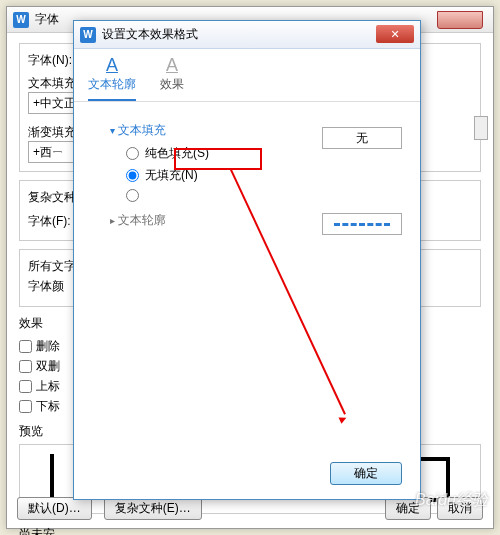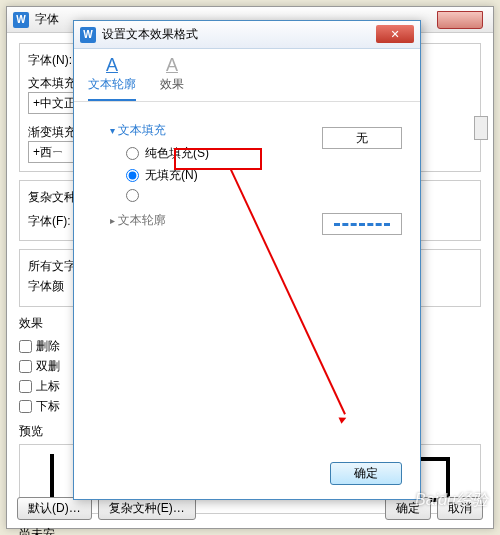--- a/index.html
+++ b/index.html
@@ -94,21 +94,21 @@
         <span>下标</span>
       </div>
     <div style="margin:8px 0 4px">预览</div>
     <div class="preview-box">
       <div class="glyph"></div>
       <div class="glyph r"></div>
     </div>
     <div style="margin-top:12px">尚未安</div>
   </div>
   <div class="footer-btns">
-    <div style="display:flex;gap:6px">
+    <div style="display:flex;gap:12px">
       <button class="btn">默认(D)…</button>
       <button class="btn">复杂文种(E)…</button>
     </div>
     <div class="right">
       <button class="btn">确定</button>
       <button class="btn">取消</button>
     </div>
   </div>
 </div>
 

